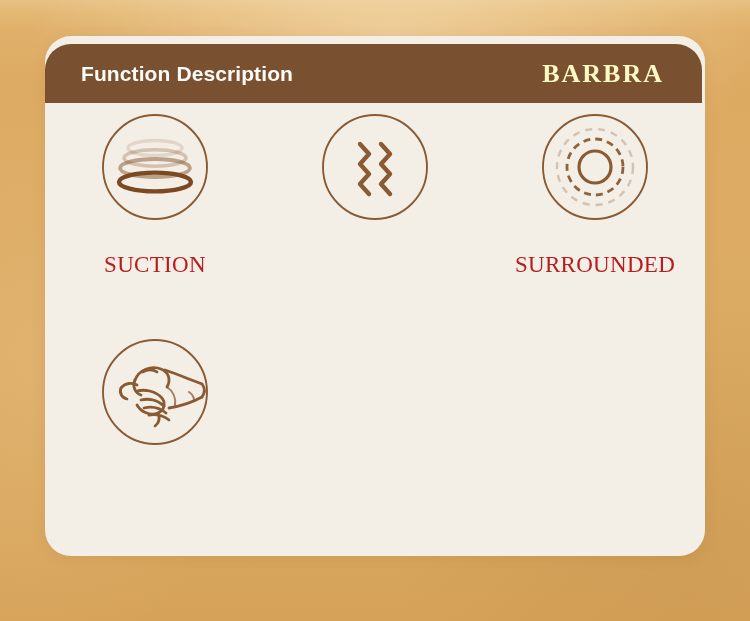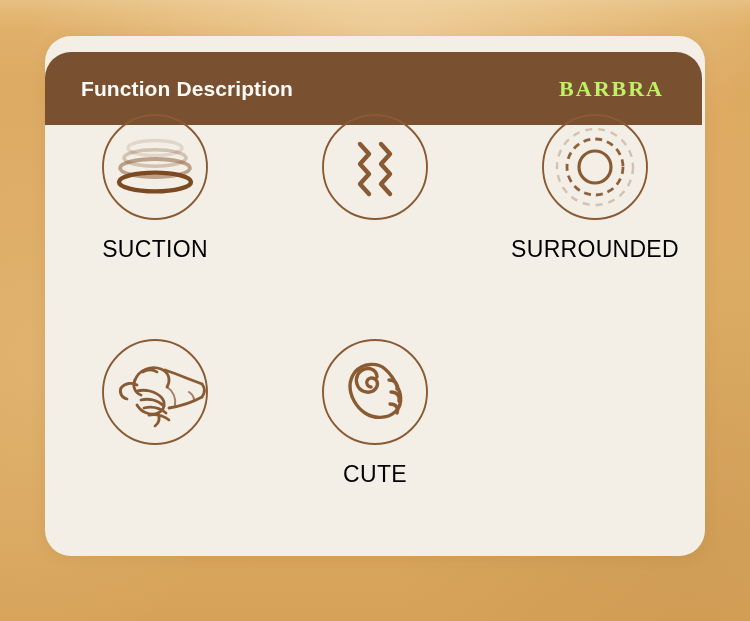--- a/index.html
+++ b/index.html
@@ -49,43 +49,43 @@
     background: #f3efe7;
     border-radius: 26px;
     overflow: hidden;
     box-shadow: 0 2px 14px rgba(120, 78, 30, 0.10);
   }
 
   
   #header {
     position: absolute;
     left: 0;
-    top: 16px;
+    top: 8px;
     width: 657px;
-    height: 73px;
+    height: 59px;
     background: #7a5130;
     border-top-left-radius: 26px;
     border-top-right-radius: 26px;
     display: flex;
     align-items: center;
     justify-content: space-between;
     box-sizing: border-box;
     padding: 0 24px 0 36px;
   }
   #header-title {
     color: #fdfbf8;
     font-size: 21px;
     font-weight: 600;
     letter-spacing: 0.1px;
     white-space: nowrap;
   }
   #brand {
-    color: #bef264;
+    color: #fef9c3;
     font-family: "Liberation Serif", serif;
-    font-size: 22px;
+    font-size: 26px;
     font-weight: 700;
     letter-spacing: 2.0px;
     white-space: nowrap;
     padding-right: 14px;
   }
 
   
   #grid {
     position: absolute;
     left: 0;
@@ -105,27 +105,27 @@
     align-items: center;
     justify-content: flex-start;
   }
   .icon-wrap {
     width: 112px;
     height: 112px;
     display: block;
   }
   .icon-wrap svg { display: block; width: 112px; height: 112px; }
   .feature-label {
-    margin-top: 13px;
+    margin-top: 29px;
     font-size: 23px;
     font-weight: 400;
-    color: #000000;
+    color: #b91c1c;
     letter-spacing: 0.3px;
     white-space: nowrap;
-    font-family: Liberation Sans, sans-serif;
+    font-family: Liberation Serif, serif;
   }
   .row2 .icon-wrap { margin-top: 2px; }
 </style>
 </head>
 <body>
 
 <div id="bg-wrap">
   <div id="bg-sheen"></div>
 </div>
 
@@ -198,43 +198,15 @@
             <path d="M59,77 C61,82 60,87 56,90"></path>
           </g>
           <g fill="none" stroke="#8a5a33" stroke-width="2.1" stroke-linecap="round" opacity="0.75">
             <path d="M68,51 C74,55 77,62 76,69"></path>
             <path d="M90,56 C93,58 95,61 95,64"></path>
           </g>
         </svg>
       </span>
     </div>
 
-    <div class="feature row2">
-      <span class="icon-wrap">
-        <svg viewBox="0 0 112 112" xmlns="http://www.w3.org/2000/svg">
-          <circle cx="56" cy="56" r="52" fill="none" stroke="#8a5a33" stroke-width="1.9"></circle>
-          <g fill="none" stroke="#8a5a33" stroke-width="3.4" stroke-linecap="round" stroke-linejoin="round">
-
-            <path d="M36,36 C44,27 58,26 66,33
-                     C72,38 76,45 79,52
-                     C83,60 83,70 76,76
-                     C68,83 55,83 46,77
-                     C37,71 31,60 31,50
-                     C31,45 33,40 36,36 Z"></path>
-
-            <path d="M58,41 C58,35 52,31 46,33
-                     C39,35 36,42 38,48
-                     C40,55 48,58 54,55
-                     C59,52 60,46 56,43
-                     C53,41 49,42 48,45
-                     C47,48 49,51 52,51"></path>
-
-            <path d="M70,44 C76,44 79,48 78,53"></path>
-            <path d="M72,56 C78,56 81,60 80,65"></path>
-            <path d="M71,68 C77,68 80,72 78,77"></path>
-          </g>
-        </svg>
-      </span>
-      <div class="feature-label">CUTE</div>
-    </div>
 
   </div>
 </div>
 
 </body></html>

